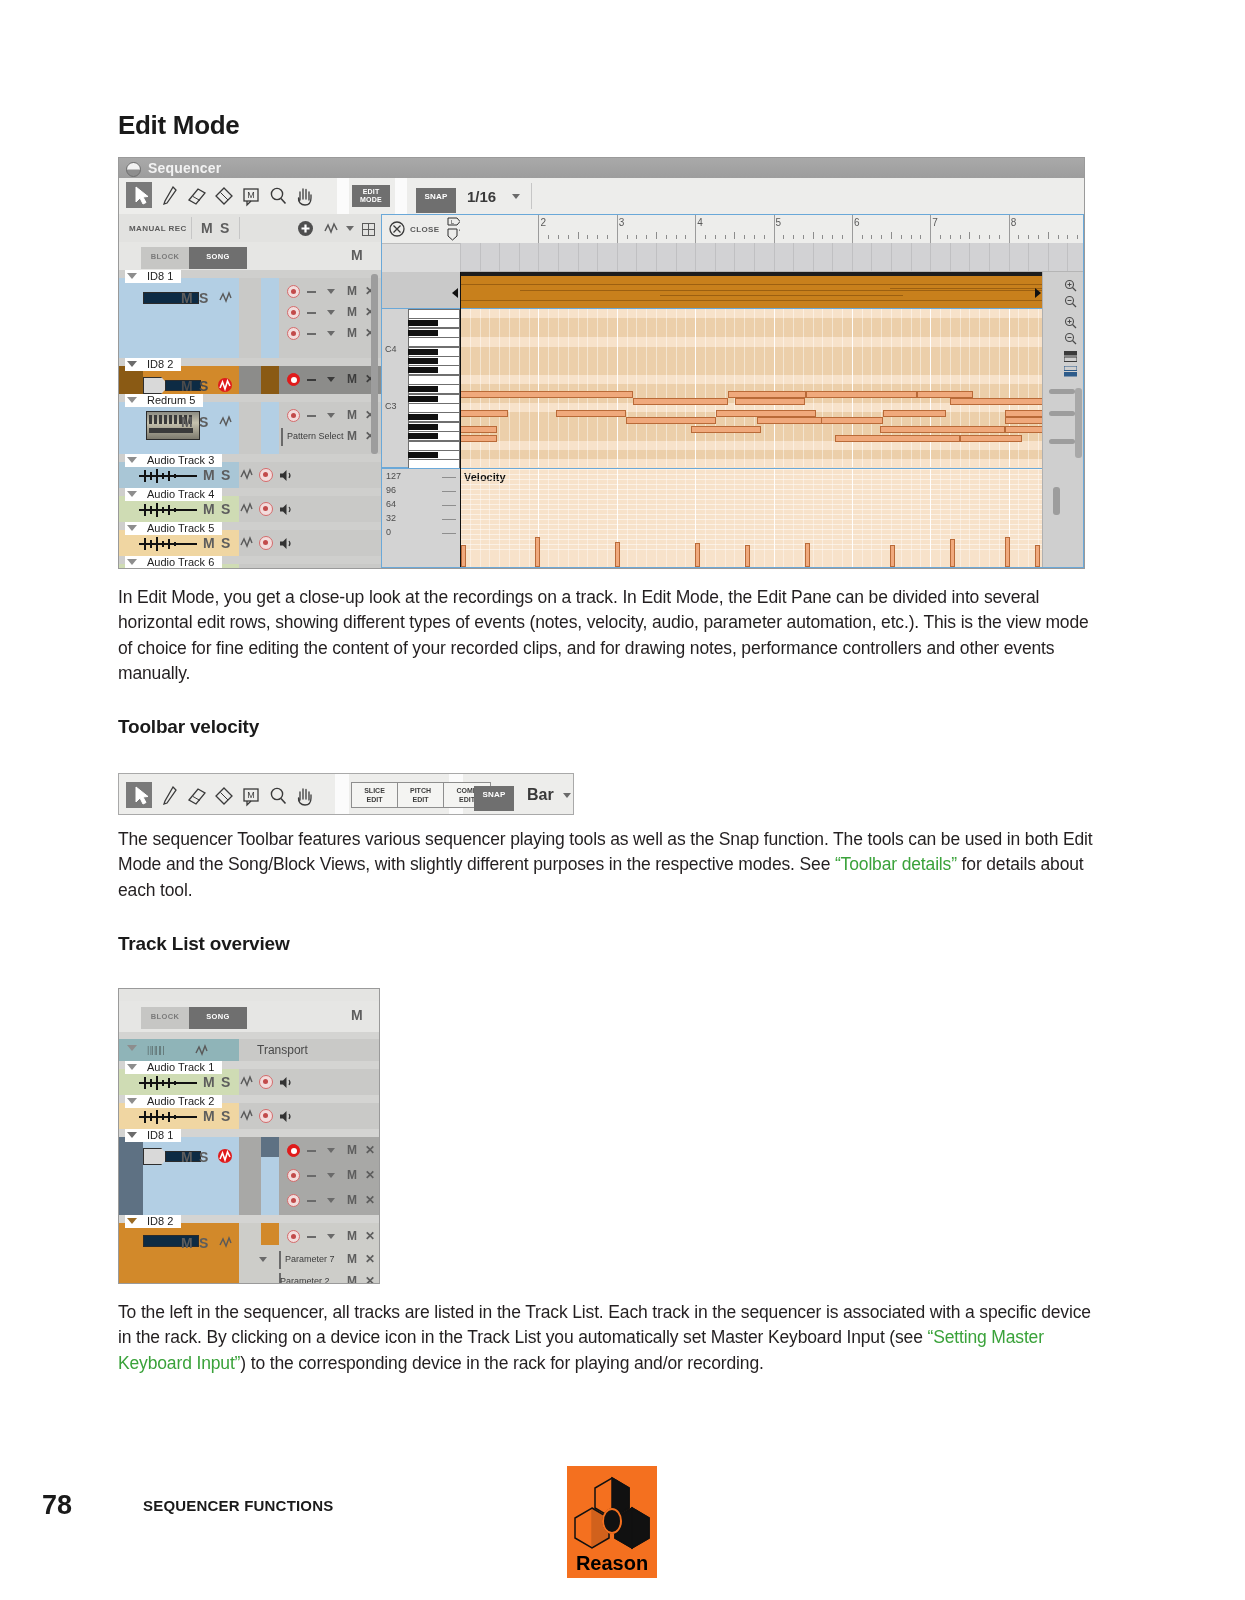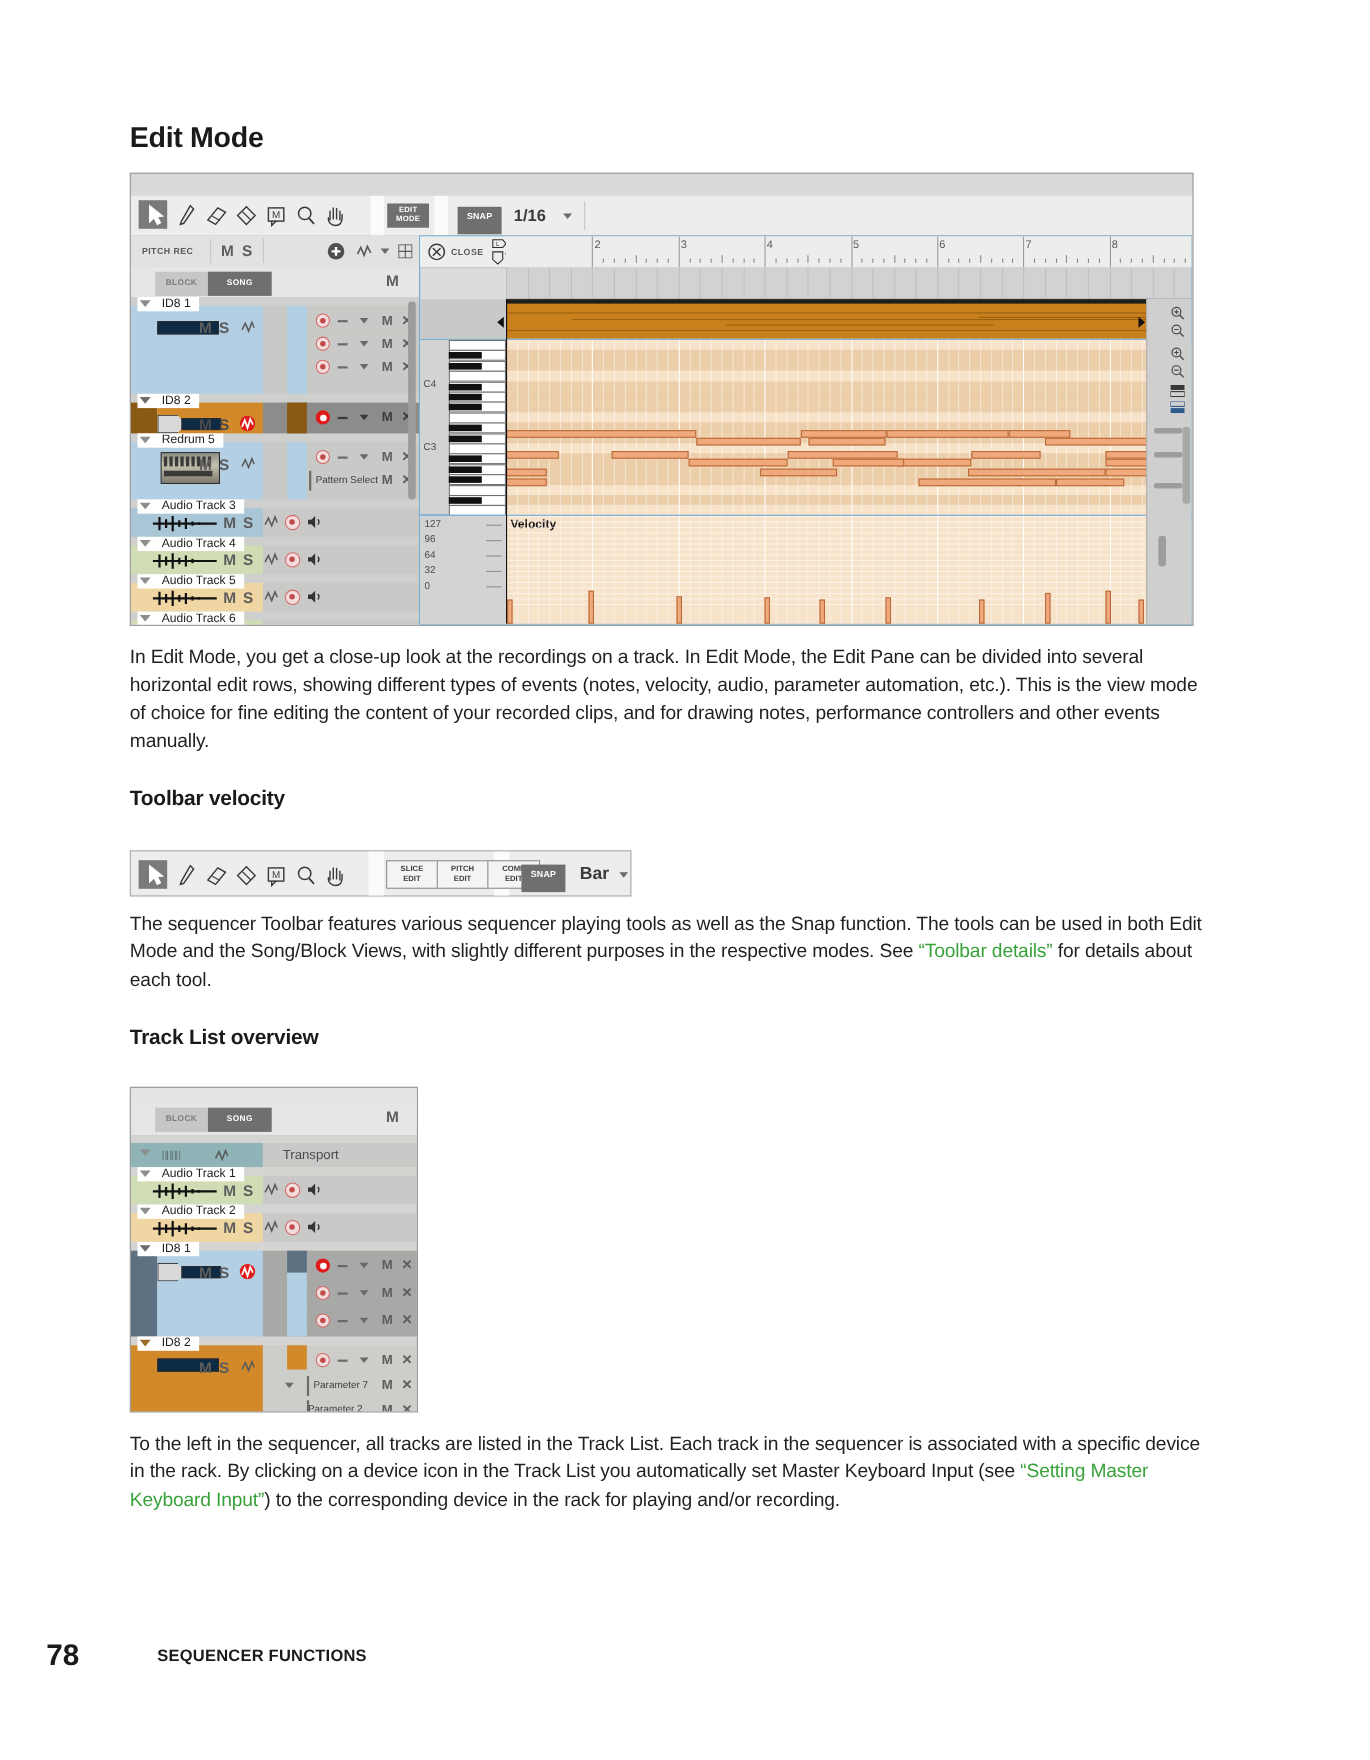--- a/index.html
+++ b/index.html
@@ -125,20 +125,24 @@
 </style>
 </head>
 <body>
 
 <div class="page">
 
   <h1 class="sec" style="left:118px;top:110px;">Edit Mode</h1>
 
   <div class="fig1">
 
+    <div class="titlebar">
+      <div class="minus"></div>
+      <div class="tt">Sequencer</div>
+    </div>
 
     <div class="toolstrip">
       <div class="tsGap" style="left:218px;width:12px;"></div>
       <div class="tsGap" style="left:276px;width:12px;"></div>
 
       <div class="toolsel"></div>
       <span class="toolico" style="left:11px;">
         <svg width="22" height="24" viewBox="0 0 22 24">
             <path d="M6 3 L6 18 L10 14 L13 20 L16 18.5 L13 13 L18 12.5 Z" fill="#fff" stroke="#fff" stroke-width="1"></path>
           </svg>
@@ -184,21 +188,21 @@
         <div>MODE</div>
       </div>
 
       <div class="btnlbl" style="left:297px;top:10px;width:40px;height:17px;padding-top:5px;font-size:8px;">SNAP</div>
       <div class="snapval" style="left:348px;top:10px;">1/16</div>
       <span class="caret" style="left:393px;top:16px;"></span>
       <div class="vsep" style="left:412px;top:5px;height:26px;"></div>
     </div>
 
     <div class="strip2">
-      <div class="mini" style="left:10px;top:10px;">PITCH REC</div>
+      <div class="mini" style="left:10px;top:10px;">MANUAL REC</div>
       <div class="vsep" style="left:72px;top:3px;height:22px;"></div>
       <div class="ms" style="left:82px;top:6px;">M</div>
       <div class="ms" style="left:101px;top:6px;">S</div>
       <div class="vsep" style="left:120px;top:3px;height:22px;"></div>
       <span style="position:absolute;left:179px;top:7px;width:15px;height:15px;border-radius:50%;background:#4f4f4f;">
         <svg width="15" height="15" viewBox="0 0 15 15">
             <path d="M7.5 3.5 L7.5 11.5 M3.5 7.5 L11.5 7.5" stroke="#fff" stroke-width="2.2"></path>
           </svg>
       </span>
       <span class="autoico" style="left:205px;top:7px;">
@@ -1151,14 +1155,30 @@
         <span class="mx" style="left:90px;top:1px;">M</span>
         <span class="mx" style="left:108px;top:1px;">✕</span>
       </div>
     </div>
   </div>
 
   <p class="body" style="left:118px;top:1300px;"><span>To the left in the sequencer, all tracks are listed in the Track List. Each track in the sequencer is associated with a specific device in the rack. By clicking on a device icon in the Track List you automatically set Master Keyboard Input (see </span><span class="lnk">“Setting Master Keyboard Input”</span><span>) to the corresponding device in the rack for playing and/or recording.</span></p>
 
   <div class="pagenum">78</div>
   <div class="foot-title">SEQUENCER FUNCTIONS</div>
+  <div class="logo">
+    <svg width="90" height="86" viewBox="0 0 90 86" style="position:absolute;left:0;top:2px;">
+      <g fill="#111" stroke="#111" stroke-width="1.5">
+        <path d="M45 10 L62 20 L62 40 L45 50 L28 40 L28 20 Z" fill="none"></path>
+        <path d="M45 10 L62 20 L62 40 L45 50 Z" fill="#111"></path>
+        <path d="M25 40 L42 50 L42 70 L25 80 L8 70 L8 50 Z" fill="none"></path>
+        <path d="M25 40 L42 50 L42 70 L25 80 Z" fill="#111" opacity="0.15"></path>
+        <path d="M65 40 L82 50 L82 70 L65 80 L48 70 L48 50 Z" fill="none"></path>
+        <path d="M65 40 L82 50 L82 70 L65 80 Z" fill="#111"></path>
+        <path d="M48 50 L65 40 L65 80 L48 70 Z" fill="#111"></path>
+        <ellipse cx="45" cy="53" rx="9" ry="12" fill="#111"></ellipse>
+        <ellipse cx="45" cy="53" rx="9" ry="12" fill="none" stroke="#F4701F" stroke-width="2"></ellipse>
+      </g>
+    </svg>
+    <div class="logo-text">Reason</div>
+  </div>
 
 </div>
 
 </body></html>

